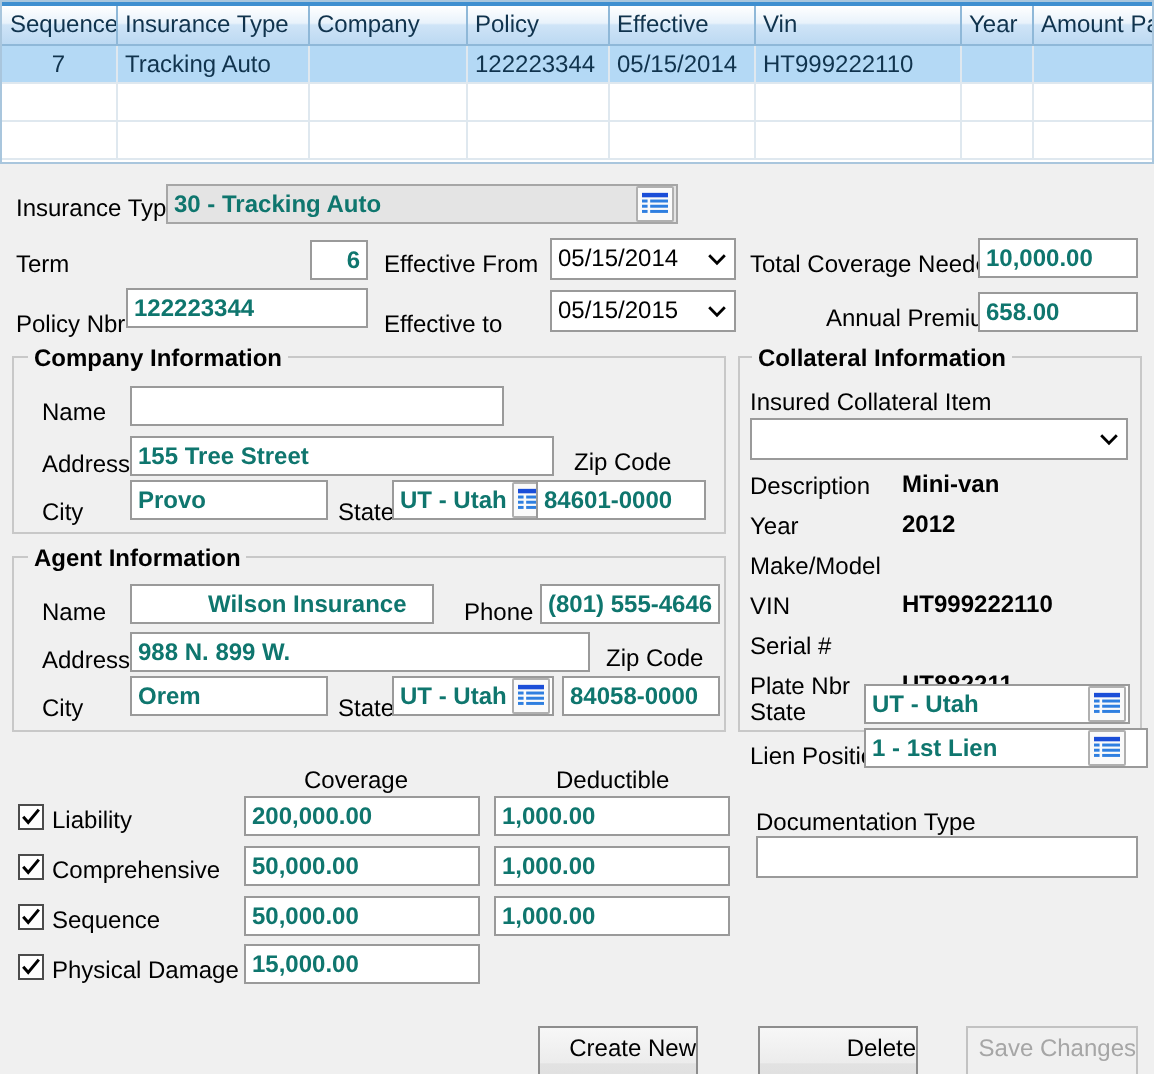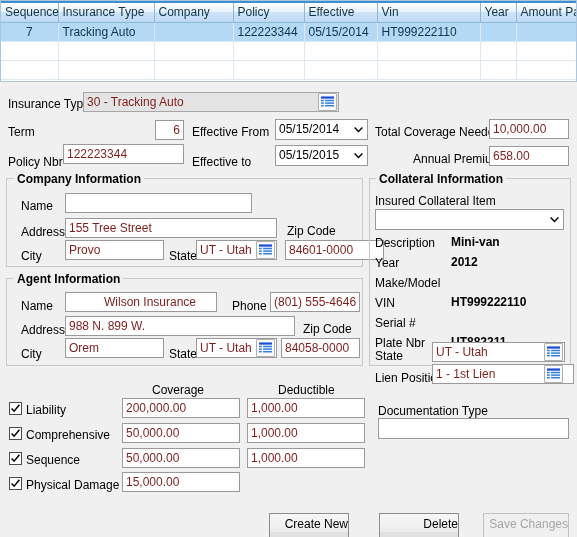--- a/index.html
+++ b/index.html
@@ -81,26 +81,27 @@
   }
   .lbl.bold { font-weight: bold; padding-left: 12px; }
 
   .fld {
     position: absolute;
     box-sizing: border-box;
     border: 1px solid #9a9a9a;
     background: #ffffff;
     font-family: "Liberation Sans", sans-serif;
     font-size: 12px;
-    color: #7f1d1d;
+    color: #0f766e;
     padding: 1px 3px;
     line-height: 16px;
     height: 20px;
     white-space: nowrap;
     overflow: hidden;
+    font-weight: bold;
   }
   .fld.readonlyish {
     background: #e4e4e4;
     border: 1px solid #a6a6a6;
   }
   .fld.right-al { text-align: right; }
 
   
   .combo {
     position: absolute;
@@ -319,21 +320,21 @@
   <svg class="glyph" viewBox="0 0 14 12" xmlns="http://www.w3.org/2000/svg">
     <rect x="0" y="0" width="14" height="2.4" fill="#1b4ed8"></rect>
     <rect x="0" y="3.6" width="3" height="1.6" fill="#2f7fe0"></rect>
       <rect x="4.4" y="3.6" width="9.6" height="1.6" fill="#2f7fe0"></rect>
     <rect x="0" y="6.4" width="3" height="1.6" fill="#2f7fe0"></rect>
       <rect x="4.4" y="6.4" width="9.6" height="1.6" fill="#2f7fe0"></rect>
     <rect x="0" y="9.2" width="3" height="1.6" fill="#2f7fe0"></rect>
       <rect x="4.4" y="9.2" width="9.6" height="1.6" fill="#2f7fe0"></rect>
   </svg>
 </div>
-<div class="fld" style="left:285px; top:240px; width:99px;">84601-0000</div>
+<div class="fld" style="left:268px; top:240px; width:85px;">84601-0000</div>
 
 <div class="group" style="left:6px; top:278px; width:357px; height:88px;"></div>
 <div class="group-title" style="left:14px; top:272px;">Agent Information</div>
 
 <div class="lbl" style="left:21px; top:299px;">Name</div>
 <div class="fld" style="left:65px; top:292px; width:152px;padding-left:38px;">Wilson Insurance</div>
 <div class="lbl" style="left:232px; top:299px;">Phone</div>
 <div class="fld" style="left:270px; top:292px; width:90px;">(801) 555-4646</div>
 
 <div class="lbl" style="left:21px; top:323px;">Address</div>

